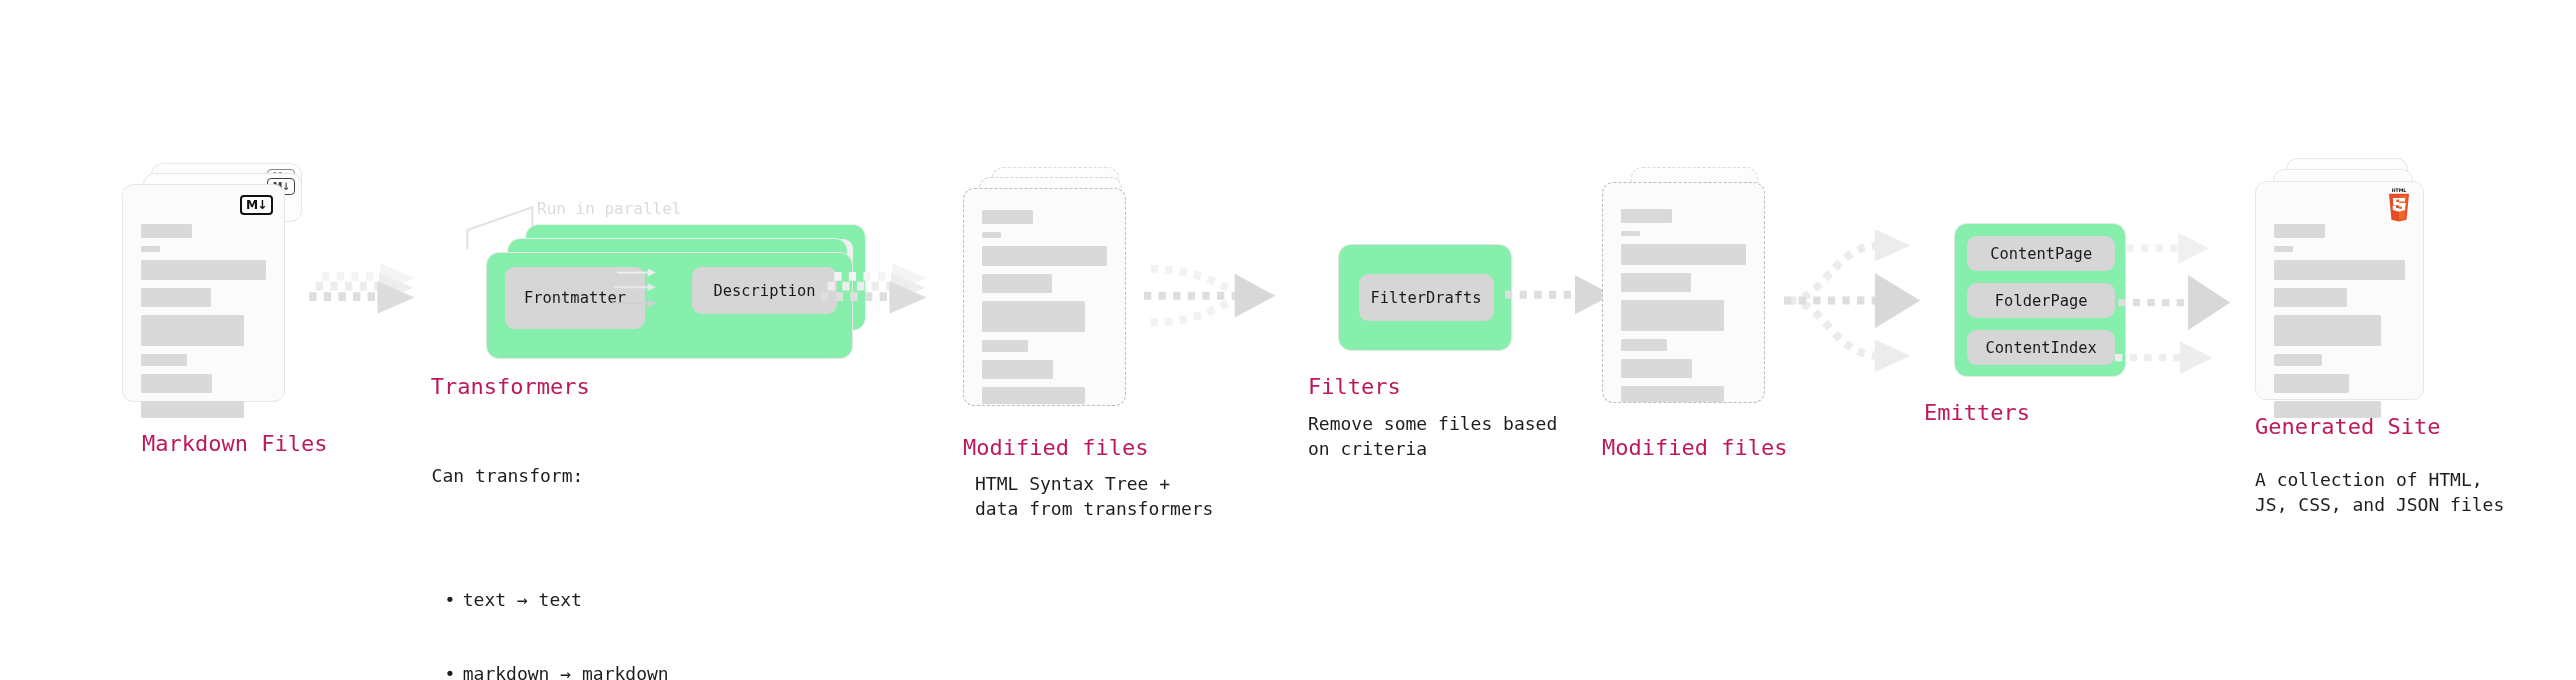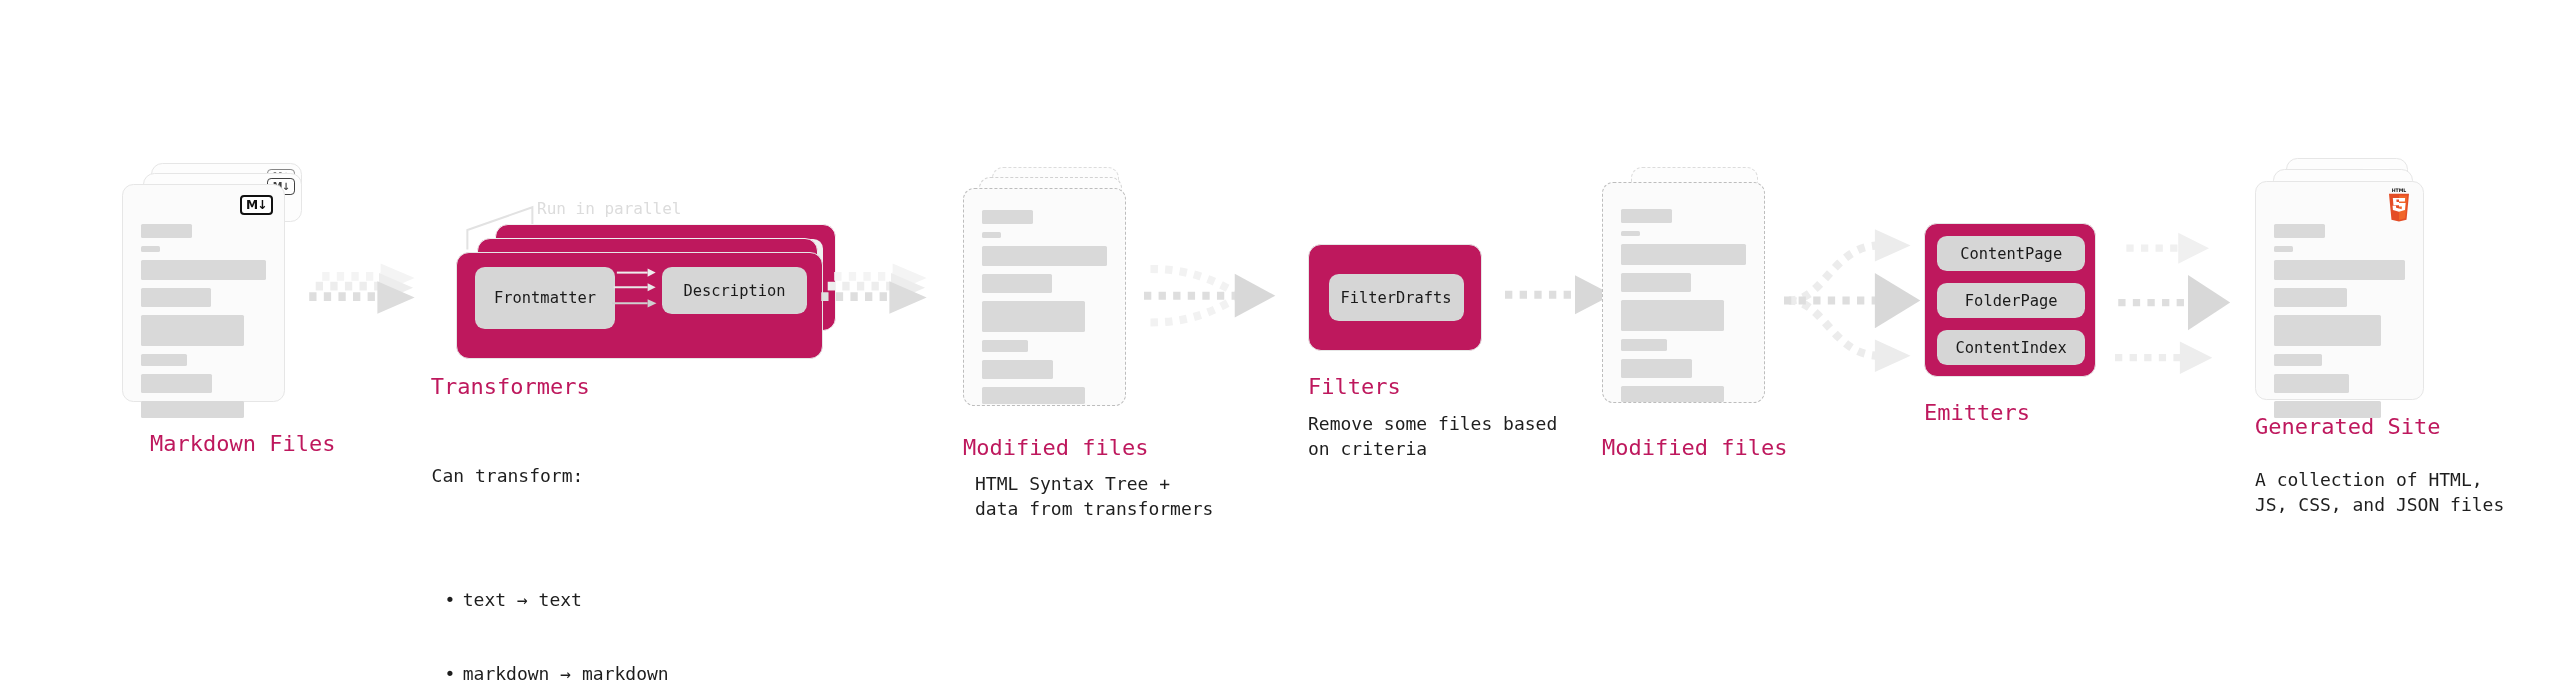--- a/index.html
+++ b/index.html
@@ -66,22 +66,23 @@
     font-style:normal;font-size:5.7px;font-weight:bold;color:#111;line-height:5.7px;
     font-family:"DejaVu Sans","Liberation Sans",sans-serif;
   }
   .css-logo b{display:block;width:26px;height:2.4px;background:#264de4;margin-top:0.8px;}
 
   
   .panel{
     position:absolute;
     border:1.6px solid #e6e6e6;
     border-radius:13px;
-    background:#be185d;
+    background:#86efac;
     box-sizing:border-box;
+    margin-left:30px;
   }
   .pill{
     position:absolute;
     background:#d6d6d6;
     border-radius:9.8px;
     display:flex;align-items:center;justify-content:center;
     font-size:15.4px;color:#1a1a1a;
     box-sizing:border-box;
     white-space:nowrap;
   }
@@ -136,21 +137,21 @@
           <div class="bar" style="width:100%;height:20.3px;"></div>
           <div class="bar" style="width:56%;height:18.7px;"></div>
           <div class="bar" style="width:82%;height:31px;"></div>
           <div class="bar" style="width:37%;height:12.2px;"></div>
           <div class="bar" style="width:57%;height:18.7px;"></div>
           <div class="bar" style="width:82%;height:16.3px;"></div>
         </div>
       </div>
     </div>
 
-    <div class="caption-title" style="left:12px;top:268px;padding-left:16px;">Markdown Files</div>
+    <div class="caption-title" style="left:4px;top:268px;padding-left:16px;">Markdown Files</div>
   </div>
 
   <div class="node" style="left:309px;top:265px;">
     <svg width="114" height="73" viewBox="0 0 140 90">
       <g stroke-dasharray="9 9" stroke-width="11" fill="none">
         <line x1="16" y1="14" x2="98" y2="14" stroke="#f4f4f4"></line>
         <line x1="8" y1="26" x2="98" y2="26" stroke="#ededed"></line>
         <line x1="0" y1="39" x2="98" y2="39" stroke="#dedede"></line>
       </g>
       <polygon points="88,-2 130,16 88,34" fill="#f4f4f4"></polygon>

